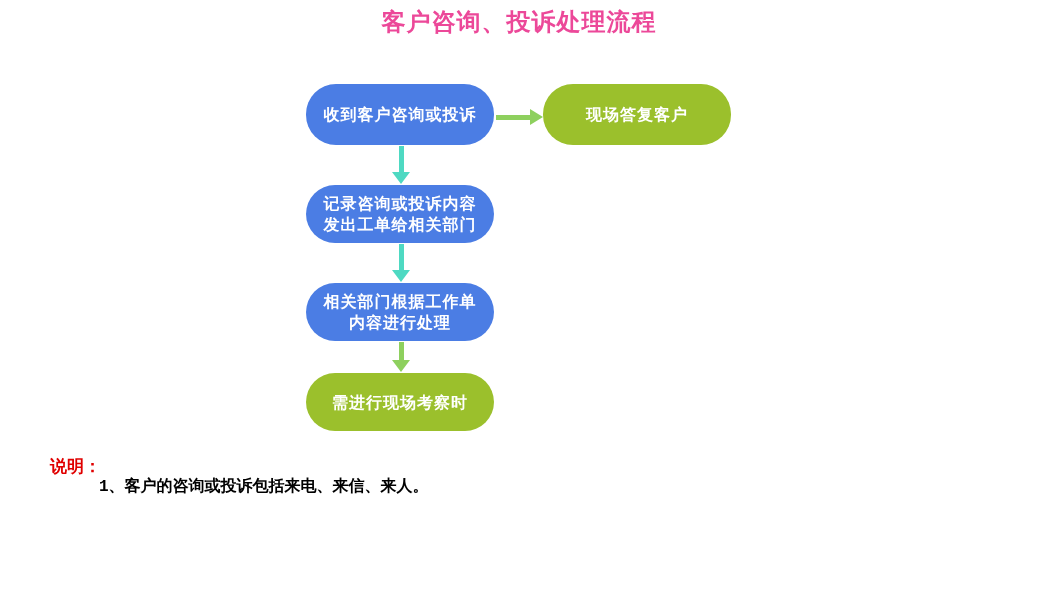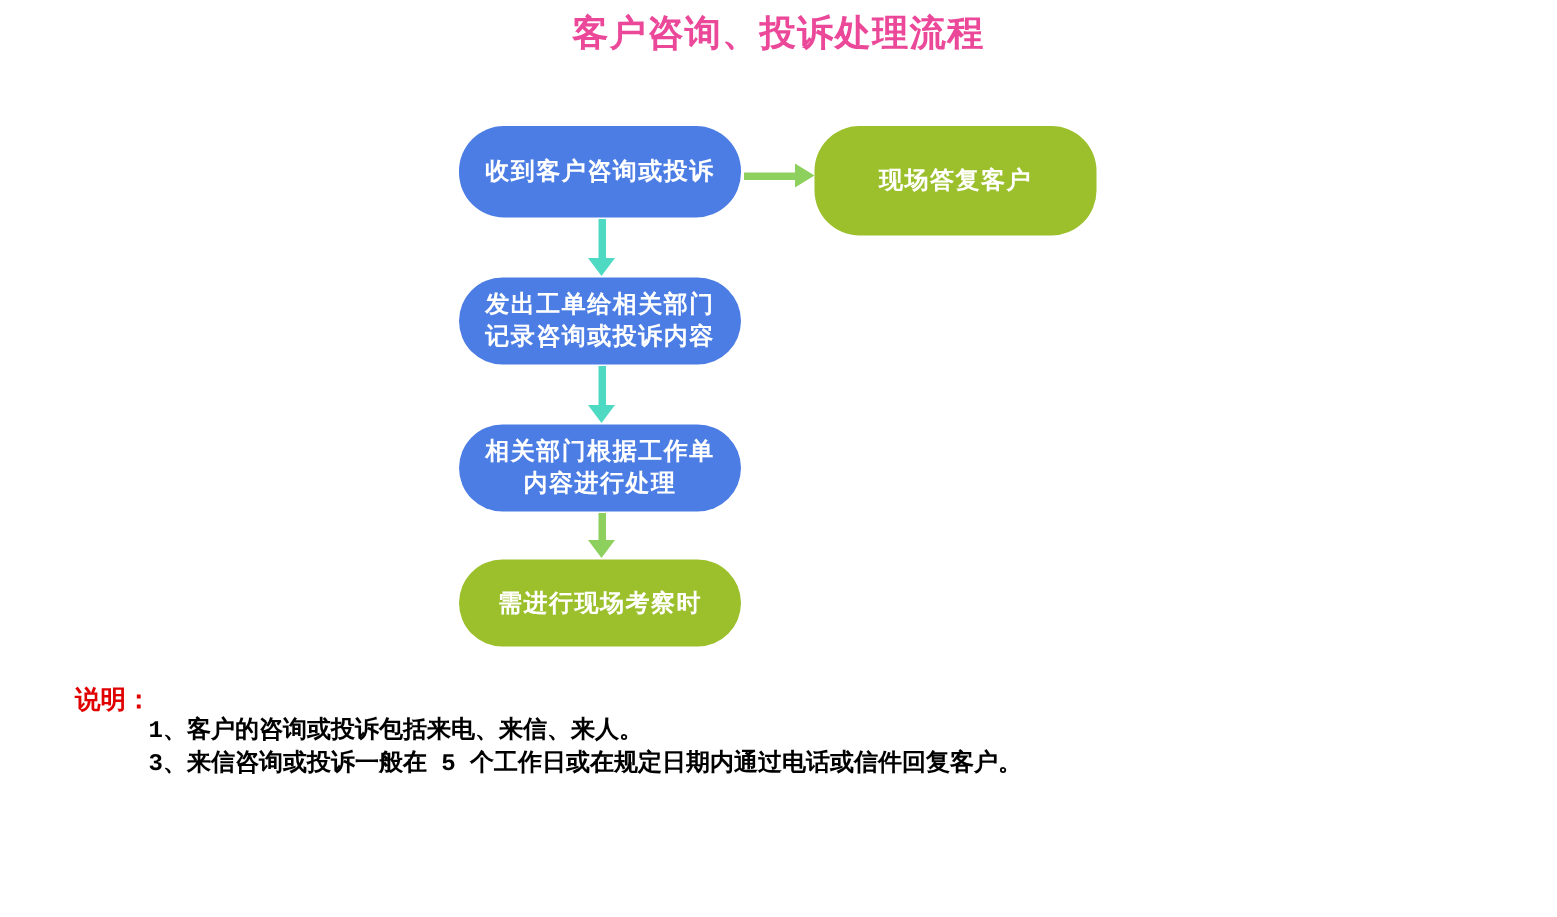--- a/index.html
+++ b/index.html
@@ -14,21 +14,21 @@
   }
   .node{
     position:absolute;border-radius:30px;color:#fff;font-weight:700;
     font-size:16px;line-height:21px;letter-spacing:1px;
     display:flex;flex-direction:column;align-items:center;justify-content:center;
     text-align:center;
   }
   .node.blue{background:var(--box_blue,#4b7de4);}
   .node.green{background:var(--box_green,#9bc02c);}
   .node-1{left:306px;top:84px;width:188px;height:61px;}
-  .node-2{left:543px;top:84px;width:188px;height:73px;}
+  .node-2{left:543px;top:84px;width:188px;height:61px;}
   .node-3{left:306px;top:185px;width:188px;height:58px;}
   .node-4{left:306px;top:283px;width:188px;height:58px;}
   .node-5{left:306px;top:373px;width:188px;height:58px;}
 
   .varrow{position:absolute;width:18px;display:flex;flex-direction:column;align-items:center;}
   .varrow .shaft{width:5px;flex:1 1 auto;}
   .varrow .head{width:0;height:0;border-left:9px solid transparent;border-right:9px solid transparent;}
   .varrow.teal .shaft{background:var(--arrow_teal,#4ed9c2);}
   .varrow.teal .head{border-top:12px solid var(--arrow_teal,#4ed9c2);}
   .varrow.green .shaft{background:var(--arrow_green,#8ed05e);}
@@ -74,22 +74,22 @@
   <div class="node green node-2">
     <span>现场答复客户</span>
   </div>
 
   <div class="varrow teal varrow-1">
     <div class="shaft"></div>
     <div class="head"></div>
   </div>
 
   <div class="node blue node-3">
+    <span>记录咨询或投诉内容</span>
     <span>发出工单给相关部门</span>
-    <span>记录咨询或投诉内容</span>
   </div>
 
   <div class="varrow teal varrow-2">
     <div class="shaft"></div>
     <div class="head"></div>
   </div>
 
   <div class="node blue node-4">
     <span>相关部门根据工作单</span>
     <span>内容进行处理</span>
@@ -101,16 +101,15 @@
   </div>
 
   <div class="node green node-5">
     <span>需进行现场考察时</span>
   </div>
 
   <div class="notes-heading">说明：</div>
 
   <div class="notes-list">
     <div class="note-item">1、客户的咨询或投诉包括来电、来信、来人。</div>
-    <div class="note-item">3、来信咨询或投诉一般在 5 个工作日或在规定日期内通过电话或信件回复客户。</div>
   </div>
 
 </div>
 
 </body></html>

